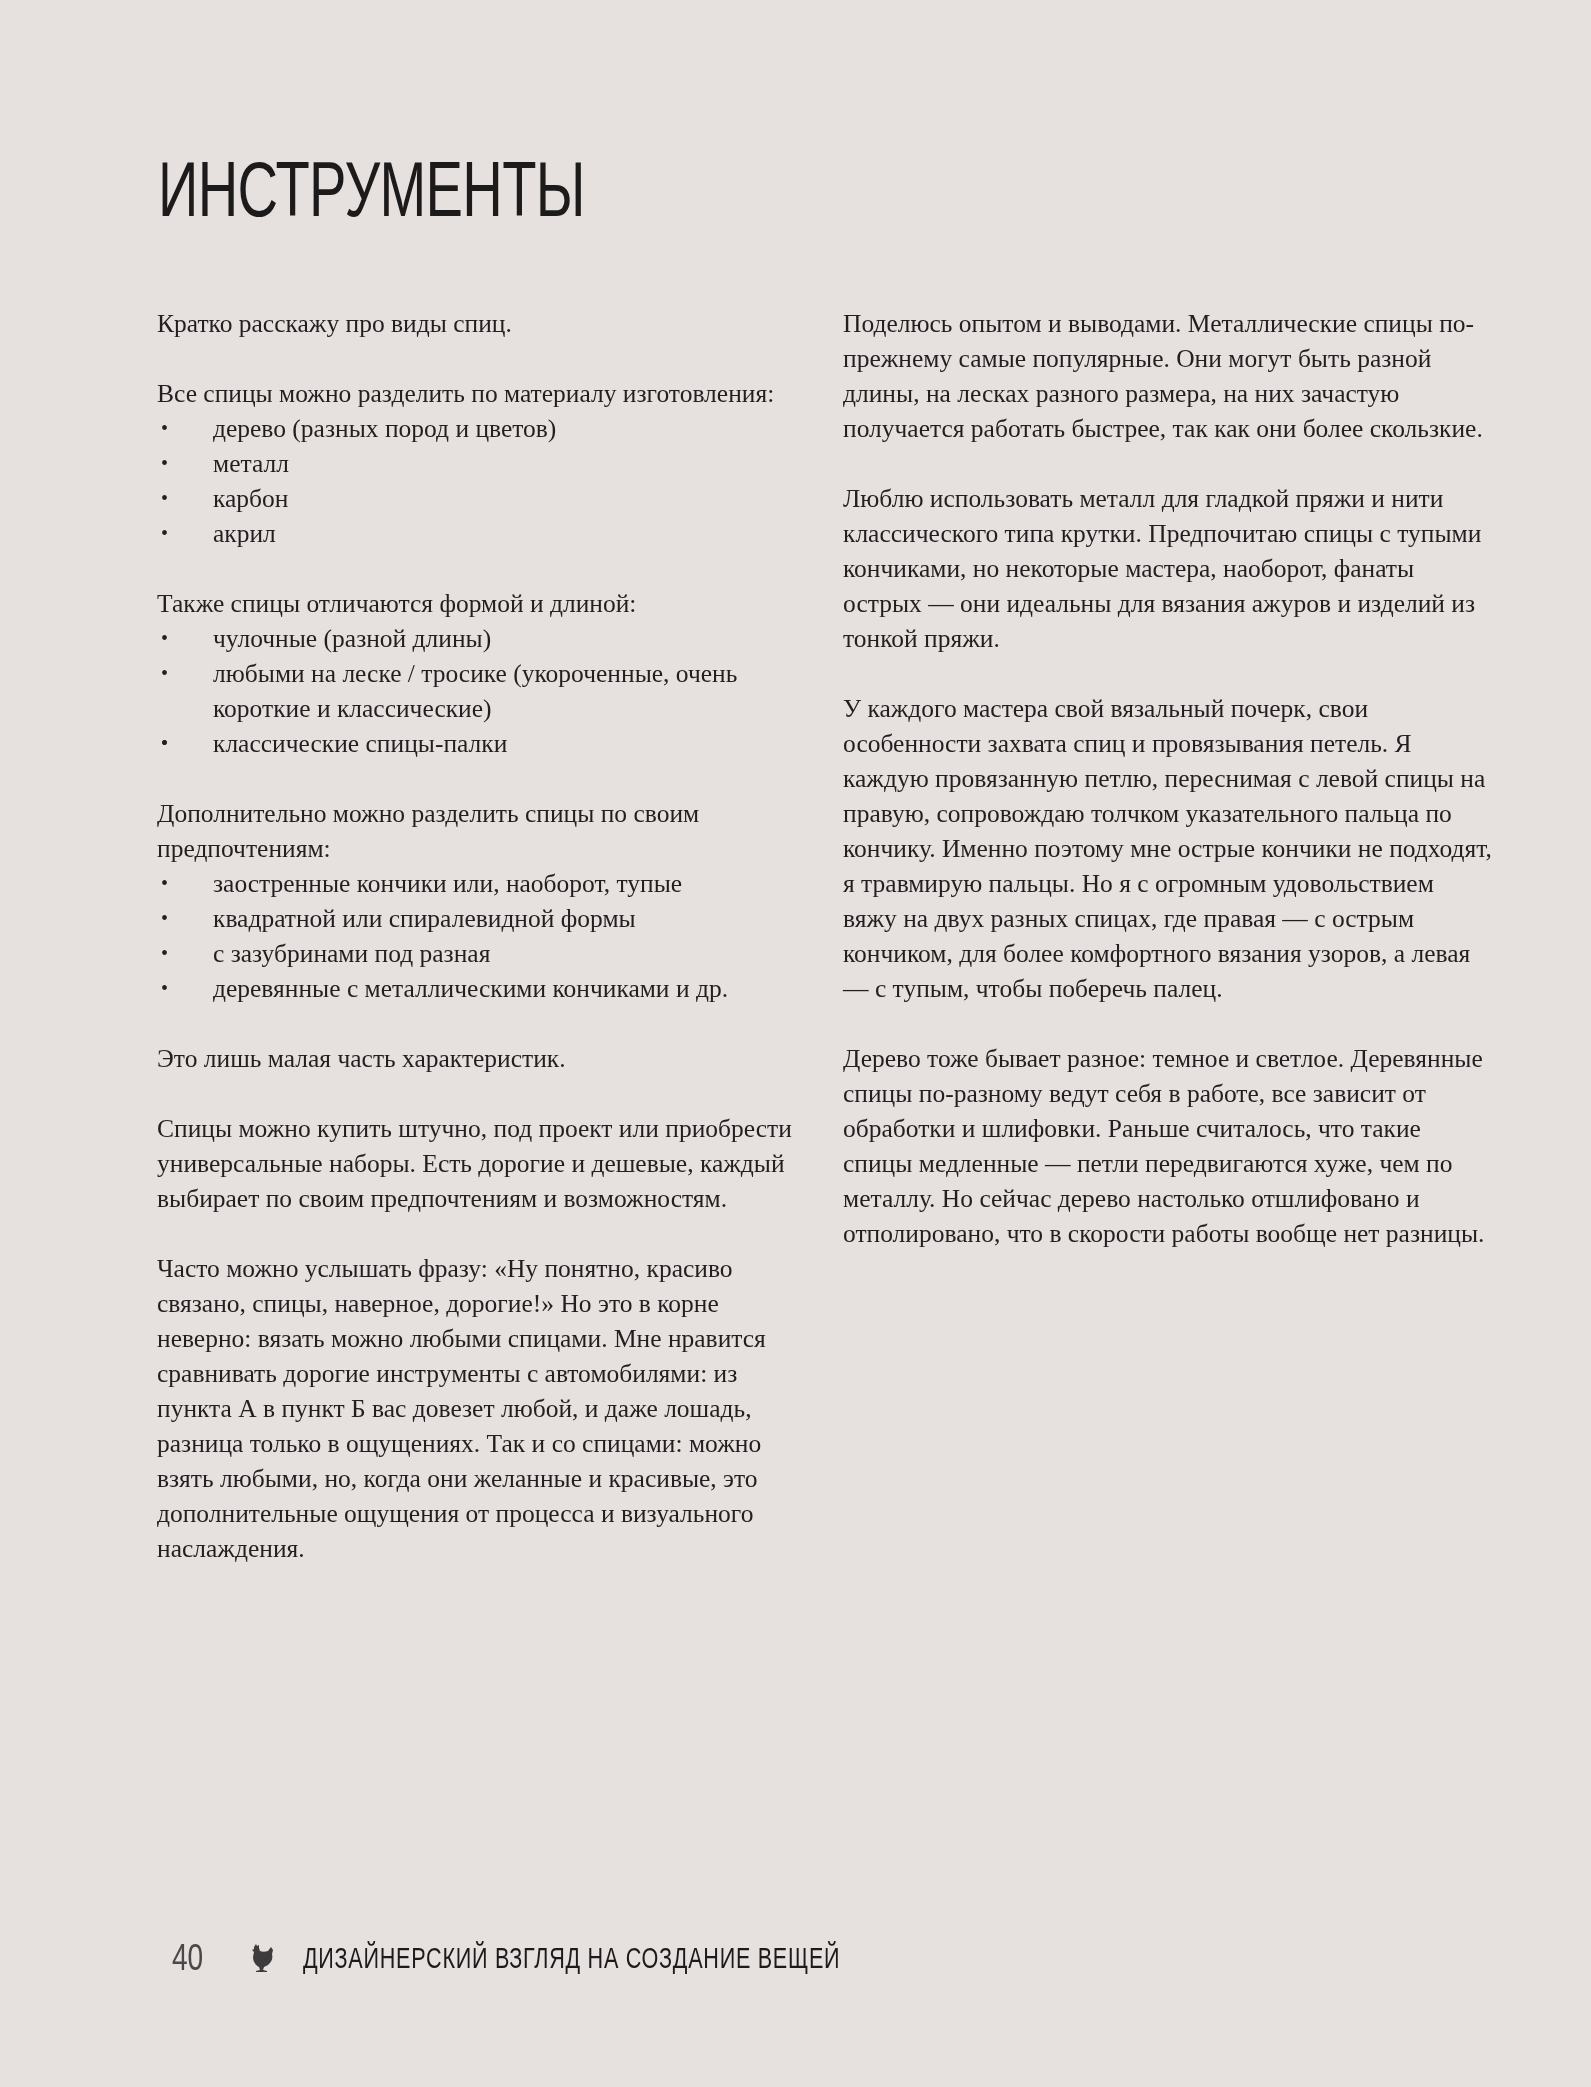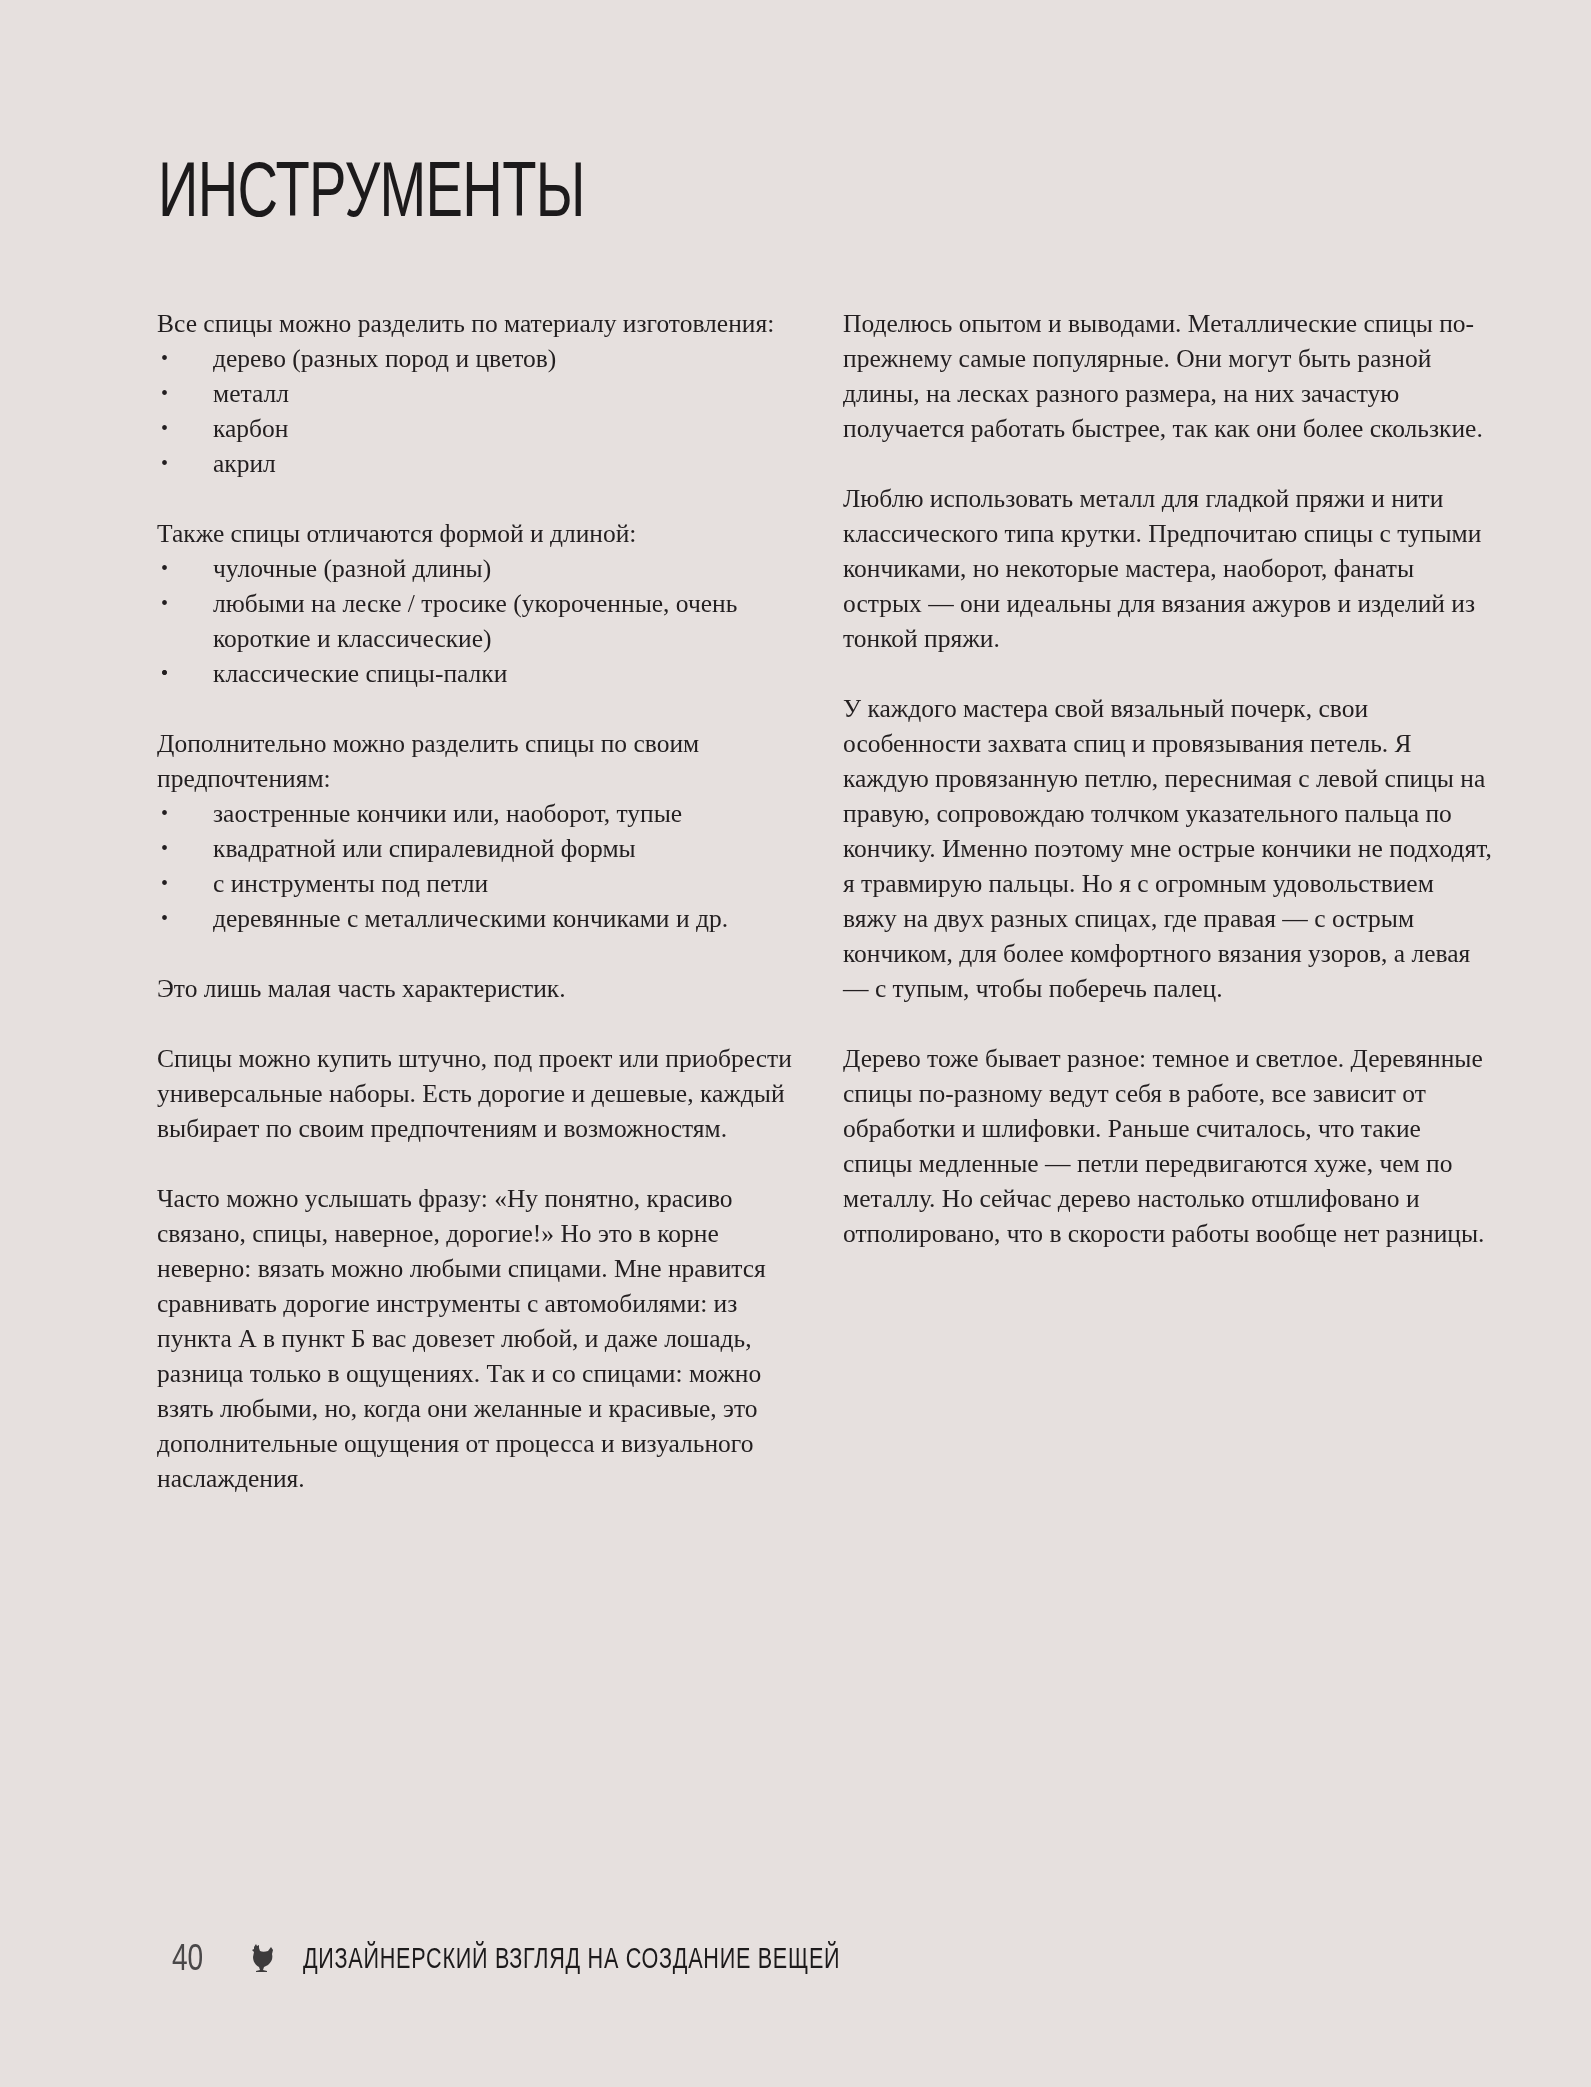--- a/index.html
+++ b/index.html
@@ -76,20 +76,23 @@
       transform-origin: left center;
       white-space: nowrap;
     }
   </style>
 </head>
 <body>
 
 <h1 class="title">ИНСТРУМЕНТЫ</h1>
 
 <div class="col col-left">
+  <div class="para">
+    <p>Кратко расскажу про виды спиц.</p>
+  </div>
 
   <div class="para">
     <p>Все спицы можно разделить по материалу изготовления:</p>
     <ul class="bullets">
       <li><span class="bullet">•</span><span>дерево (разных пород и цветов)</span></li>
       <li><span class="bullet">•</span><span>металл</span></li>
       <li><span class="bullet">•</span><span>карбон</span></li>
       <li><span class="bullet">•</span><span>акрил</span></li>
     </ul>
   </div>
@@ -102,21 +105,21 @@
       <li><span class="bullet">•</span></li>
       <li><span class="bullet">•</span><span>классические спицы-палки</span></li>
     </ul>
   </div>
 
   <div class="para">
     <p>Дополнительно можно разделить спицы по своим предпочтениям:</p>
     <ul class="bullets">
       <li><span class="bullet">•</span><span>заостренные кончики или, наоборот, тупые</span></li>
       <li><span class="bullet">•</span><span>квадратной или спиралевидной формы</span></li>
-      <li><span class="bullet">•</span><span>с инструменты под петли</span></li>
+      <li><span class="bullet">•</span><span>с зазубринами под разная</span></li>
       <li><span class="bullet">•</span><span>деревянные с металлическими кончиками и др.</span></li>
     </ul>
   </div>
 
   <div class="para">
     <p>Это лишь малая часть характеристик.</p>
   </div>
 
   <div class="para">
     <p>Спицы можно купить штучно, под проект или приобрести универсальные наборы. Есть дорогие и дешевые, каждый выбирает по своим предпочтениям и возможностям.</p>

